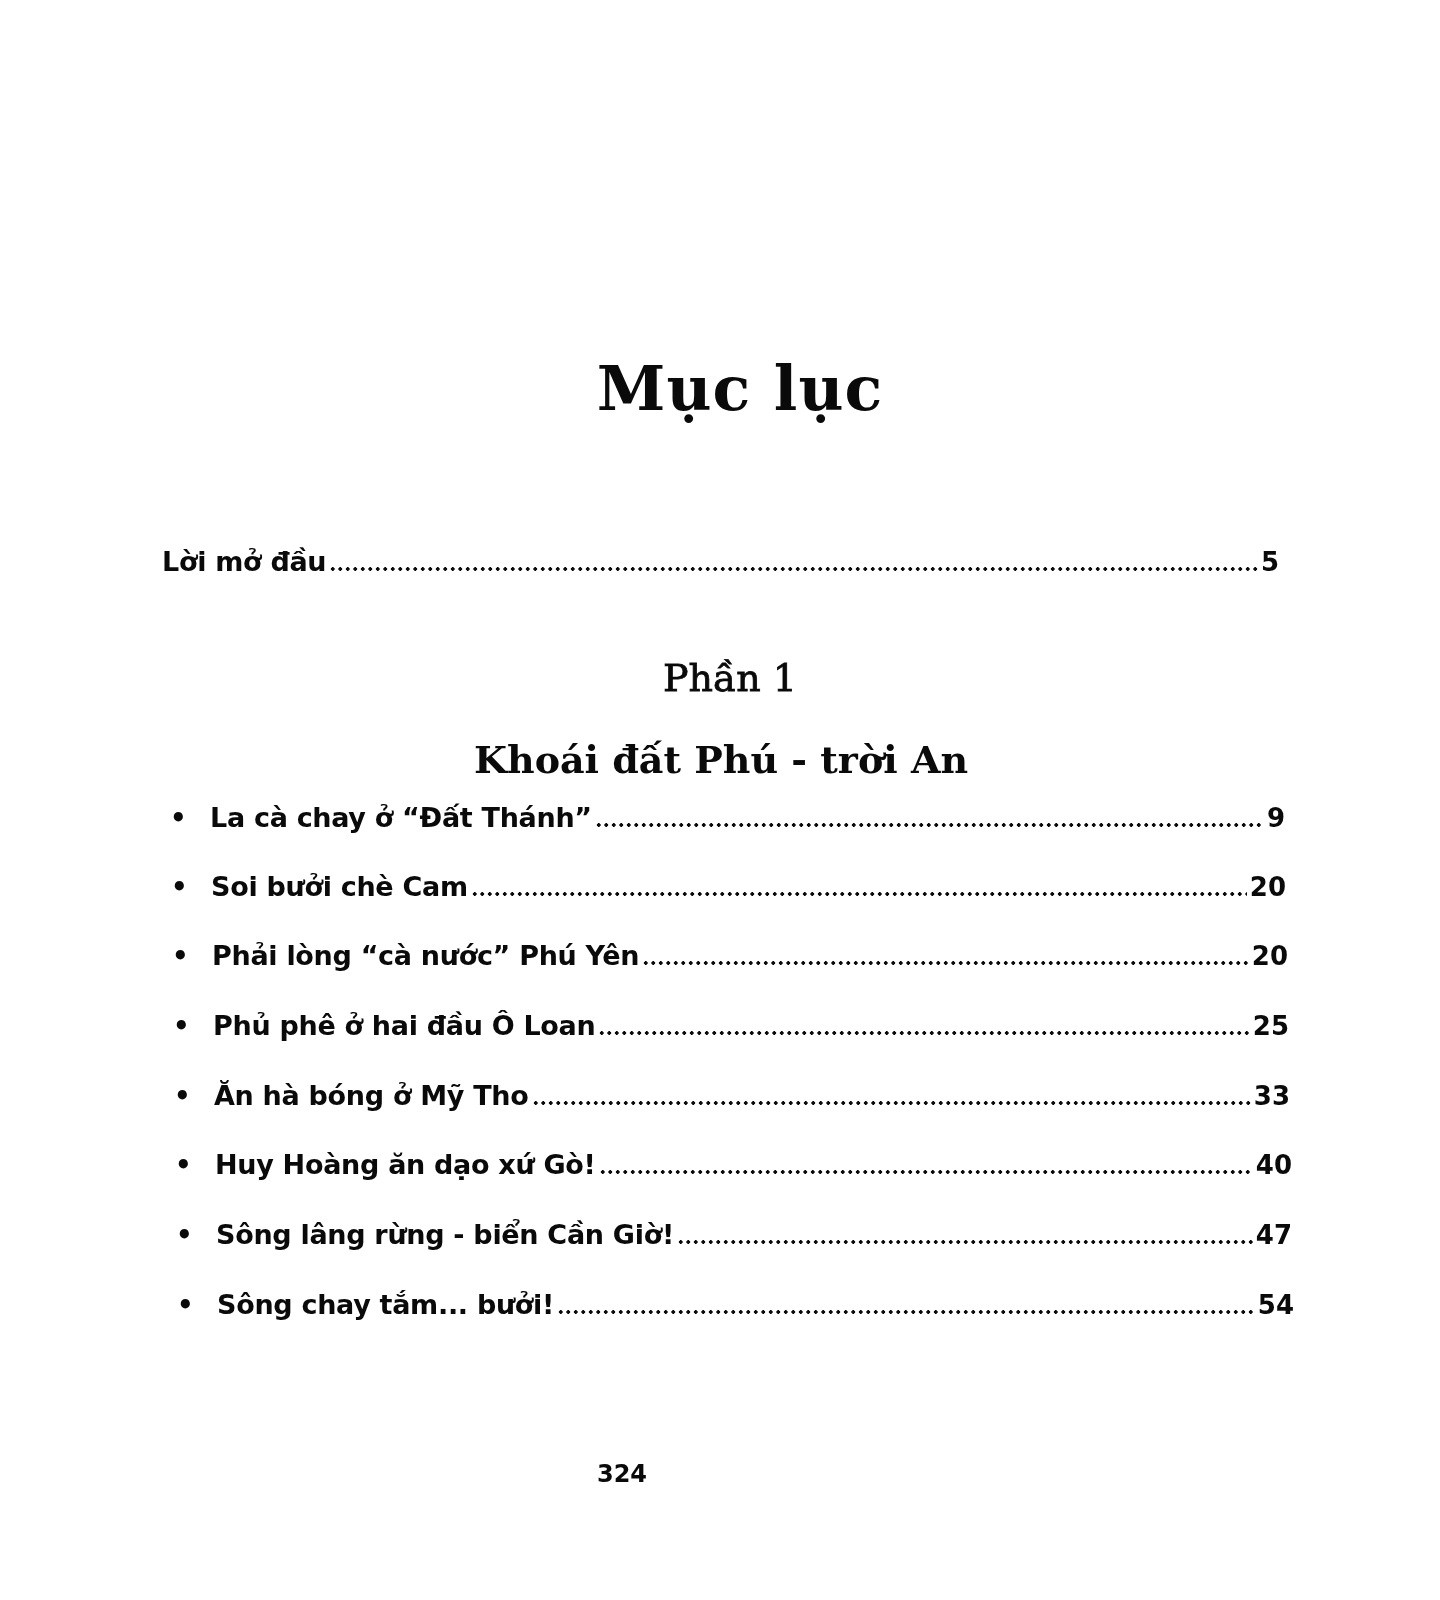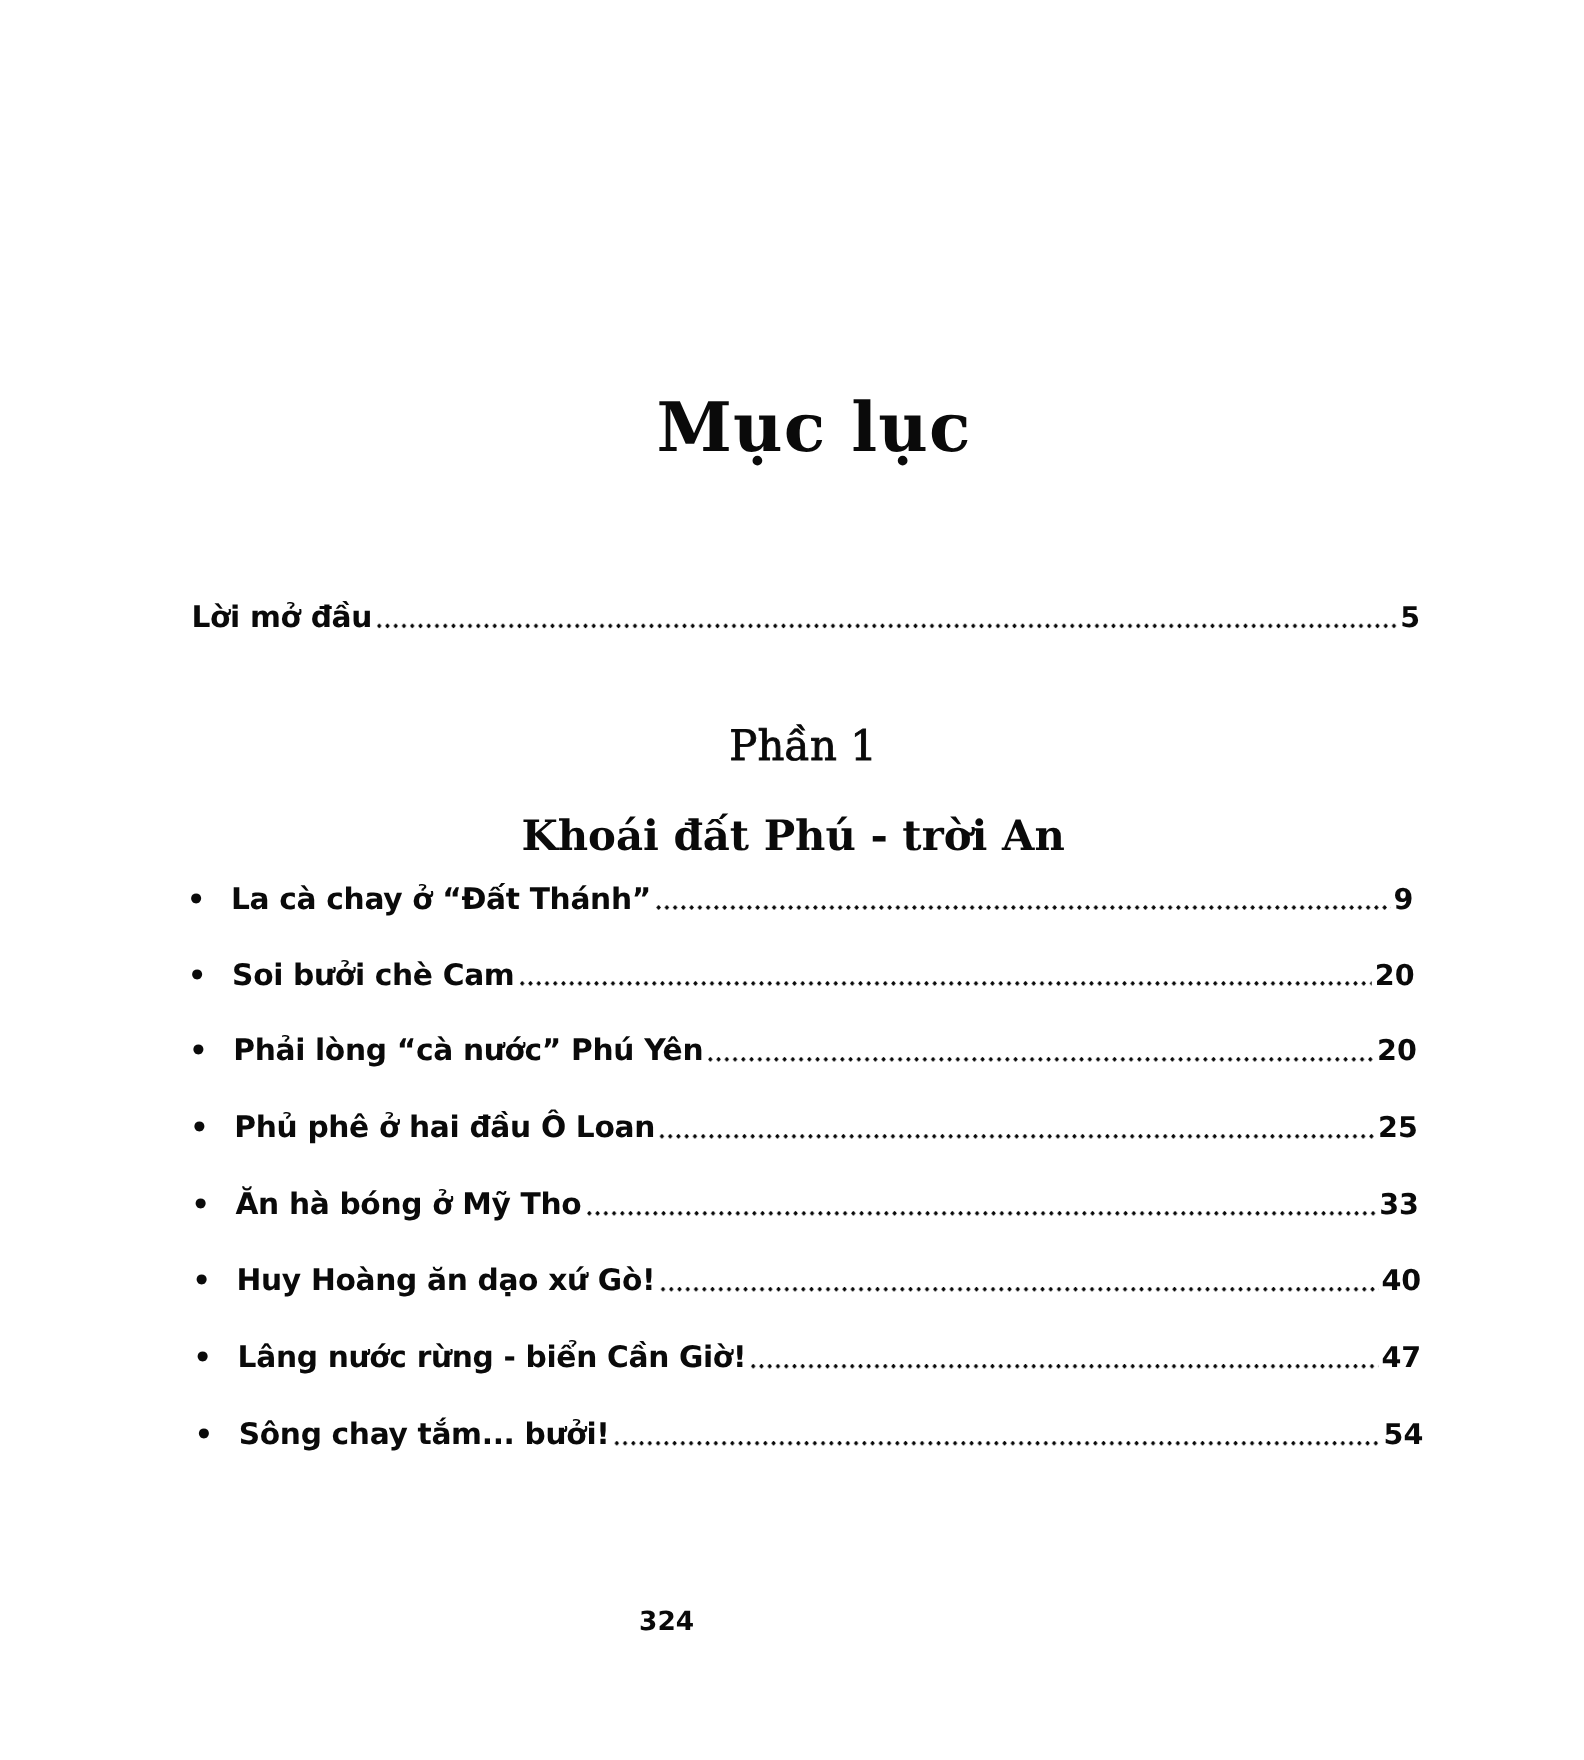--- a/index.html
+++ b/index.html
@@ -87,37 +87,37 @@
       -webkit-text-stroke: 0.8px #0a0a0a;
     }
     .part-title {
       top: 714px;
       font-size: 38px;
       transform: translateX(1px);
       margin-top: 23px;
     }
     .footer-page {
       position: absolute;
-      left: 0;
+      left: 16px;
       width: 1212px;
       top: 1460px;
       text-align: center;
       font-family: "DejaVu Sans", sans-serif;
       font-weight: bold;
       font-size: 24px;
     }
   </style>
 </head>
 <body>
 
 <div class="page">
 
   <h1 class="title">Mục lục</h1>
 
-  <div class="toc-row" style="left:174px; width:1117px; top:546px;">
+  <div class="toc-row" style="left:162px; width:1117px; top:546px;">
     <span class="label">Lời mở đầu</span>
     <span class="leader"></span>
     <span class="page-num">5</span>
   </div>
 
   <h2 class="part-heading part-number">Phần 1</h2>
   <h2 class="part-heading part-title">Khoái đất Phú - trời An</h2>
 
   <div class="toc-row" style="left:170px; width:1115px; top:802px;">
     <span class="bullet">•</span>
@@ -156,21 +156,21 @@
 
   <div class="toc-row" style="left:175px; width:1117px; top:1149px;">
     <span class="bullet">•</span>
     <span class="label">Huy Hoàng ăn dạo xứ Gò!</span>
     <span class="leader"></span>
     <span class="page-num">40</span>
   </div>
 
   <div class="toc-row" style="left:176px; width:1116px; top:1219px;">
     <span class="bullet">•</span>
-    <span class="label">Lâng nước rừng - biển Cần Giờ!</span>
+    <span class="label">Sông lâng rừng - biển Cần Giờ!</span>
     <span class="leader"></span>
     <span class="page-num">47</span>
   </div>
 
   <div class="toc-row" style="left:177px; width:1117px; top:1289px;">
     <span class="bullet">•</span>
     <span class="label">Sông chay tắm... bưởi!</span>
     <span class="leader"></span>
     <span class="page-num">54</span>
   </div>

